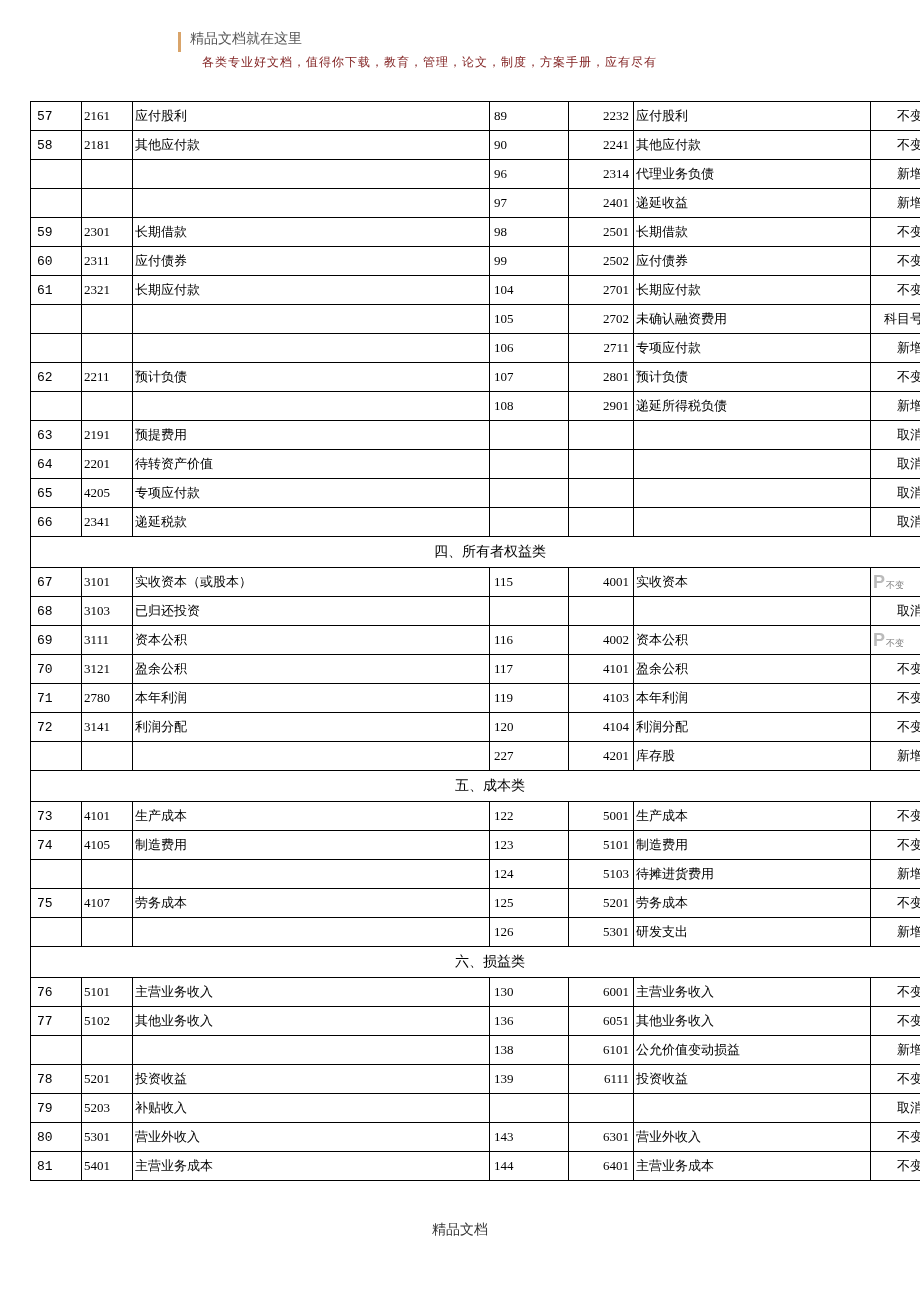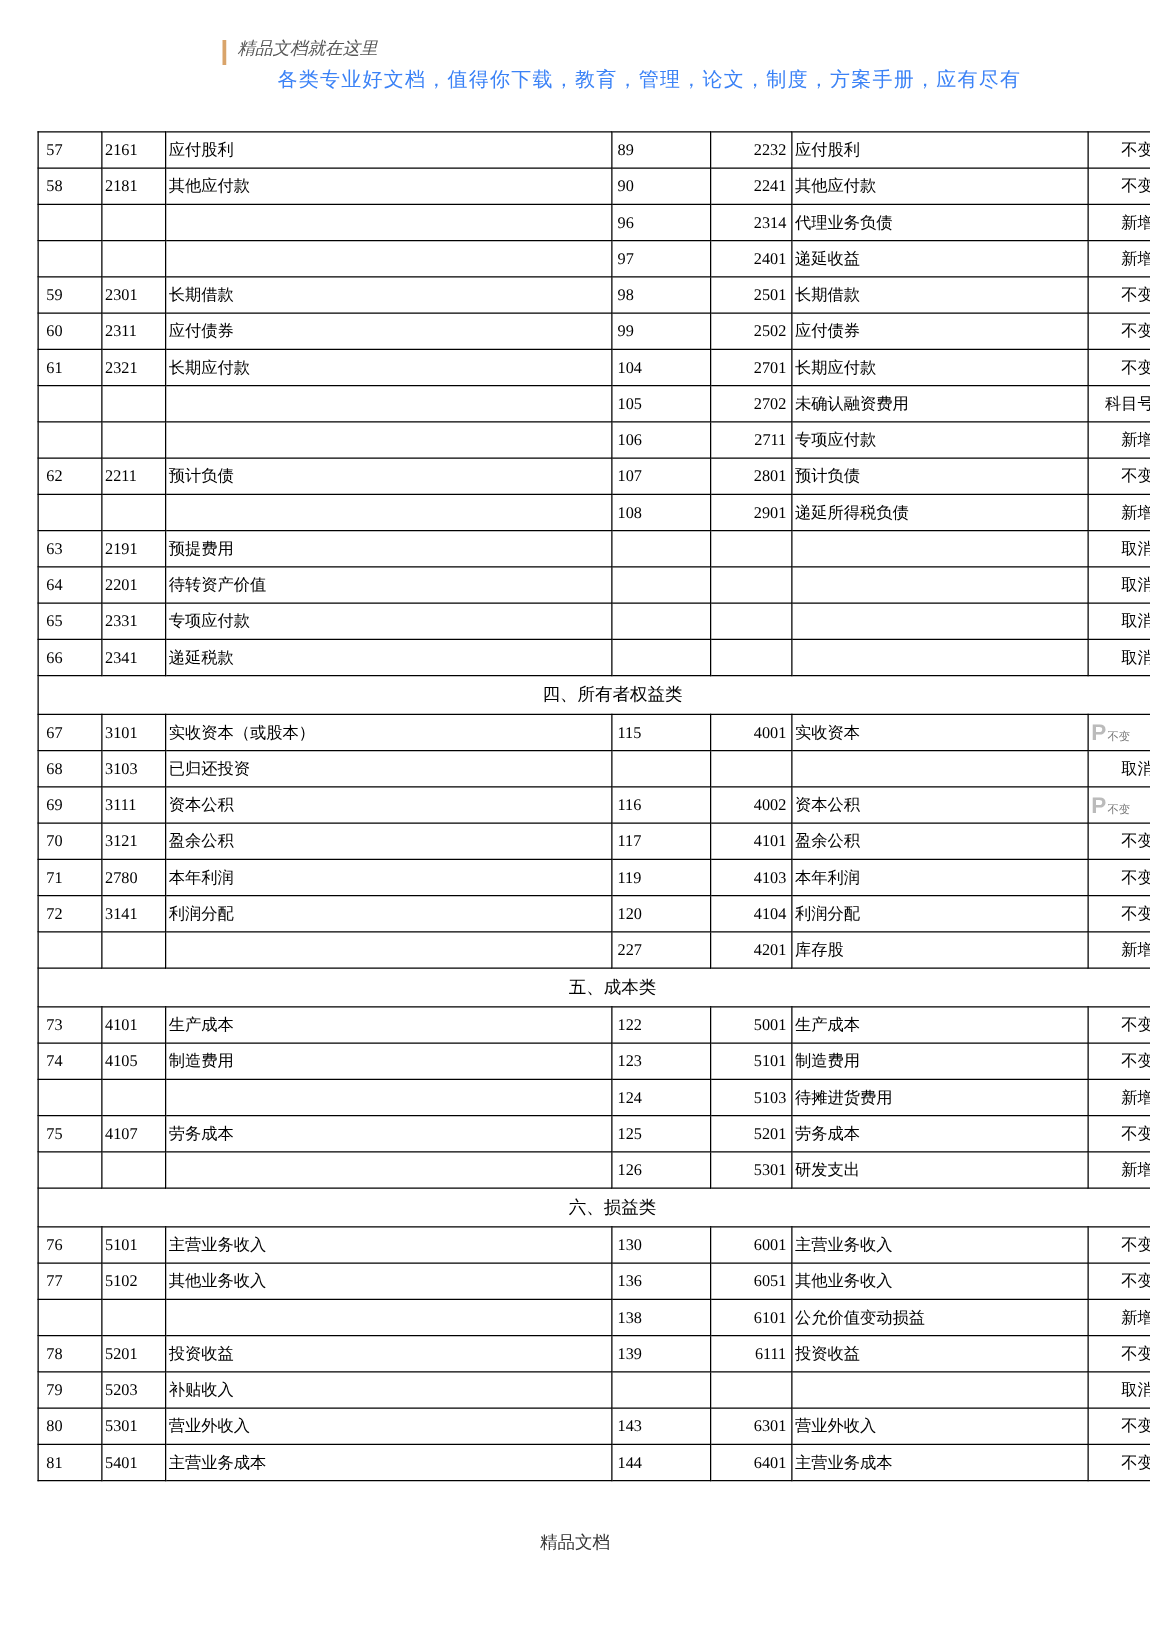--- a/index.html
+++ b/index.html
@@ -22,43 +22,42 @@
     left: -12px;
     top: 2px;
     width: 3px;
     height: 20px;
     background: #d9a46a;
   }
   .header-title {
     font-size: 14px;
     color: #555;
     margin-bottom: 6px;
-    font-style: italic;
   }
   .header-sub {
-    font-size: 16px;
-    color: #3b82f6;
-    margin-left: 32px;
+    font-size: 12px;
+    color: #7f1d1d;
+    margin-left: 12px;
     letter-spacing: 1px;
   }
   table {
     border-collapse: collapse;
     width: 100%;
     table-layout: fixed;
   }
   td {
     border: 1px solid #000;
     padding: 4px 4px;
     height: 20px;
     font-size: 13px;
     vertical-align: middle;
     overflow: hidden;
     white-space: nowrap;
   }
-  .c1 { width: 40px; text-align: left; padding-left:6px;}
+  .c1 { width: 40px; text-align: left; padding-left:6px;font-family:Liberation Mono, monospace;}
   .c2 { width: 44px; text-align: left; padding-left:2px;margin-top:28px;}
   .c3 { width: 350px; text-align: left; padding-left:2px;}
   .c4 { width: 70px; text-align: left; }
   .c5 { width: 56px; text-align: right; }
   .c6 { width: 230px; text-align: left; padding-left:2px;}
   .c7 { width: 70px; text-align: center; }
   .section td {
     text-align: center;
     font-size: 14px;
     padding: 5px 0;
@@ -209,21 +208,21 @@
         <td class="c1">64</td>
         <td class="c2">2201</td>
         <td class="c3">待转资产价值</td>
         <td class="c4"></td>
         <td class="c5"></td>
         <td class="c6"></td>
         <td class="c7">取消</td>
       </tr>
       <tr>
         <td class="c1">65</td>
-        <td class="c2">2331</td>
+        <td class="c2">4205</td>
         <td class="c3">专项应付款</td>
         <td class="c4"></td>
         <td class="c5"></td>
         <td class="c6"></td>
         <td class="c7">取消</td>
       </tr>
       <tr>
         <td class="c1">66</td>
         <td class="c2">2341</td>
         <td class="c3">递延税款</td>

